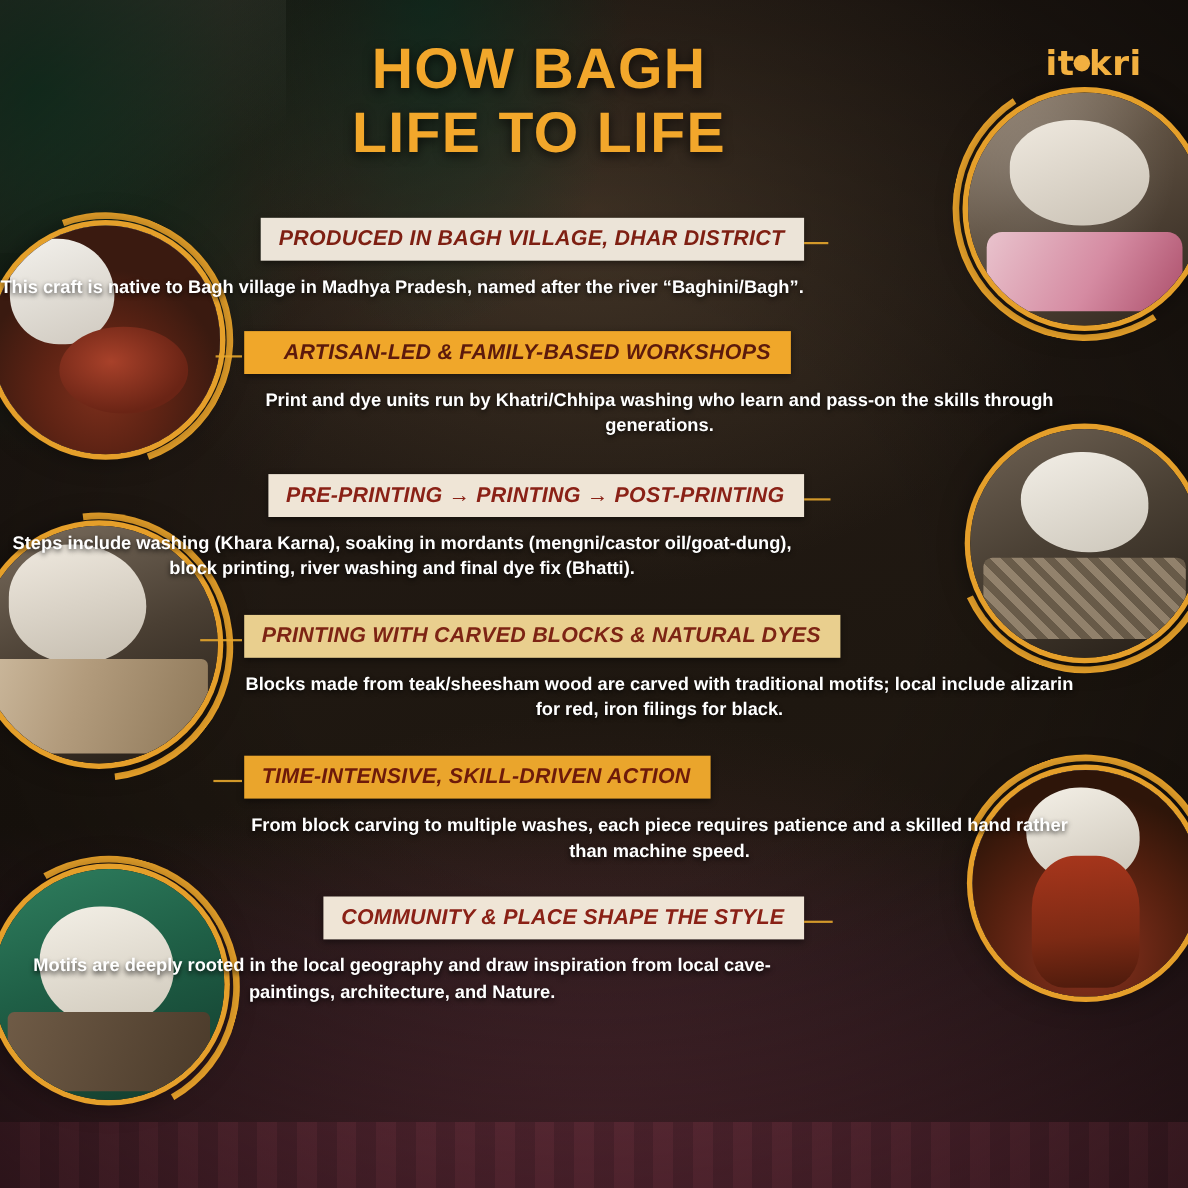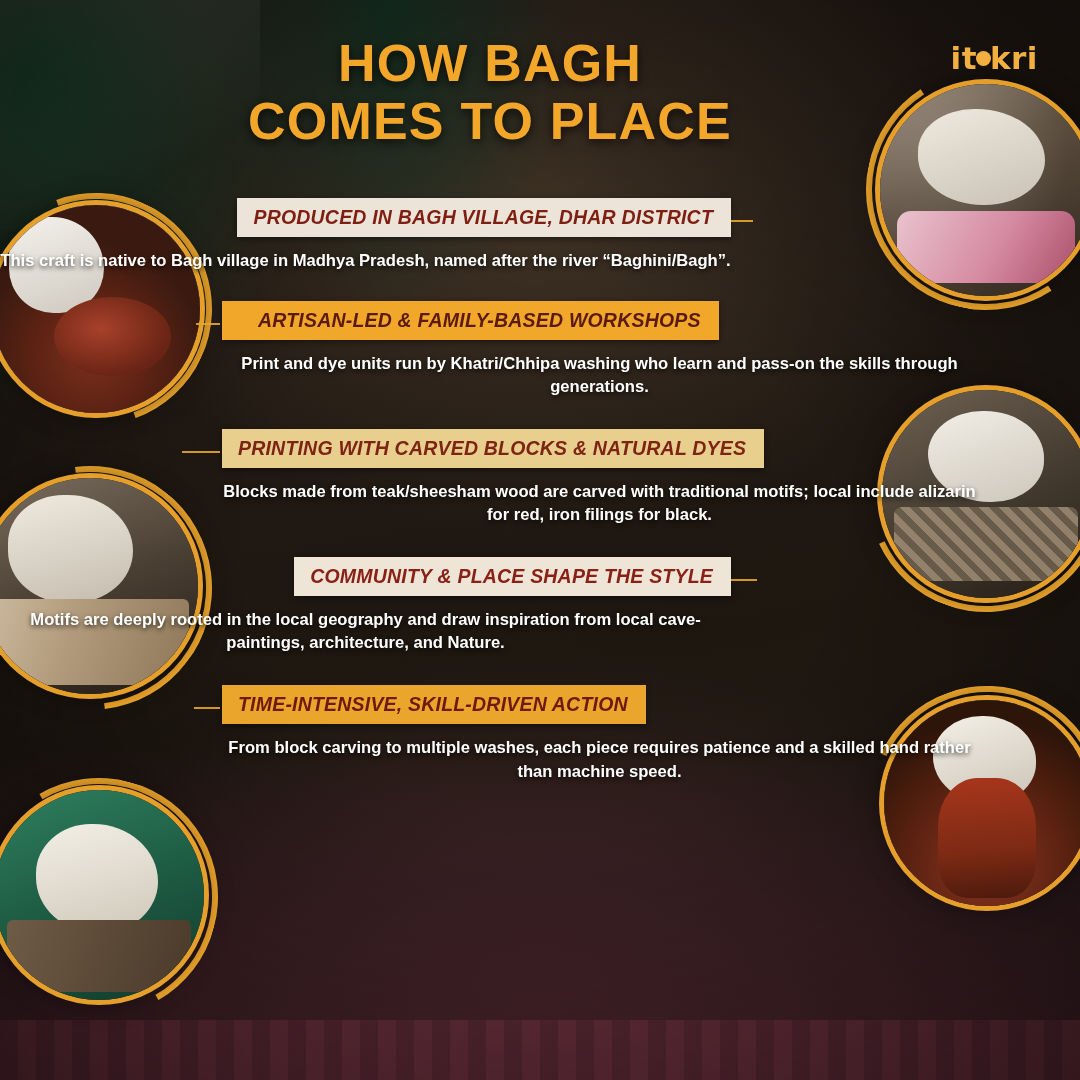--- a/index.html
+++ b/index.html
@@ -212,54 +212,59 @@
 
   <div class="photo" style="left:-6px; top:790px; width:210px; height:210px;">
     <div class="scene s-green"></div>
   </div>
   <div class="ring-arc" style="left:-20px; top:778px; width:238px; height:238px; border-top-color:#f0a82c; border-right-color:#f0a82c; transform:rotate(15deg);"></div>
 
   <div class="vignette"></div>
 
   <div class="header">
     <div class="title">HOW BAGH</div>
-    <div class="title">COMES TO PLACE</div>
+    <div class="title">LIFE TO LIFE</div>
   </div>
 
   <div class="logo">
     <span>it<span class="dot"></span>kri</span>
   </div>
 
   <div class="rows">
 
     <div class="row r-right">
       <span class="band cream">PRODUCED IN BAGH VILLAGE, DHAR DISTRICT</span>
       <div class="connector" style="right:224px; top:22px; width:22px;"></div>
       <div class="body-text">This craft is native to Bagh village in Madhya Pradesh, named after the river “Baghini/Bagh”.</div>
     </div>
 
     <div class="row r-left" style="margin-top:28px;">
       <span class="band gold">ARTISAN-LED &amp; FAMILY-BASED WORKSHOPS</span>
       <div class="connector" style="left:196px; top:22px; width:24px;"></div>
       <div class="body-text">Print and dye units run by Khatri/Chhipa washing who learn and pass-on the skills through generations.</div>
     </div>
 
+    <div class="row r-right" style="margin-top:32px;">
+      <span class="band pale">PRE-PRINTING → PRINTING → POST-PRINTING</span>
+      <div class="connector" style="right:222px; top:22px; width:24px;"></div>
+      <div class="body-text">Steps include washing (Khara Karna), soaking in mordants (mengni/castor oil/goat-dung), block printing, river washing and final dye fix (Bhatti).</div>
+    </div>
 
     <div class="row r-left" style="margin-top:30px;">
       <span class="band sand">PRINTING WITH CARVED BLOCKS &amp; NATURAL DYES</span>
       <div class="connector" style="left:182px; top:22px; width:38px;"></div>
       <div class="body-text">Blocks made from teak/sheesham wood are carved with traditional motifs; local include alizarin for red, iron filings for black.</div>
     </div>
 
+    <div class="row r-left" style="margin-top:30px;">
+      <span class="band amber">TIME-INTENSIVE, SKILL-DRIVEN ACTION</span>
+      <div class="connector" style="left:194px; top:22px; width:26px;"></div>
+      <div class="body-text">From block carving to multiple washes, each piece requires patience and a skilled hand rather than machine speed.</div>
+    </div>
+
     <div class="row r-right" style="margin-top:30px;">
       <span class="band pale">COMMUNITY &amp; PLACE SHAPE THE STYLE</span>
       <div class="connector" style="right:220px; top:22px; width:26px;"></div>
       <div class="body-text">Motifs are deeply rooted in the local geography and draw inspiration from local cave-paintings, architecture, and Nature.</div>
     </div>
 
-    <div class="row r-left" style="margin-top:30px;">
-      <span class="band amber">TIME-INTENSIVE, SKILL-DRIVEN ACTION</span>
-      <div class="connector" style="left:194px; top:22px; width:26px;"></div>
-      <div class="body-text">From block carving to multiple washes, each piece requires patience and a skilled hand rather than machine speed.</div>
-    </div>
-
   </div>
 </div>
 
 </body></html>

